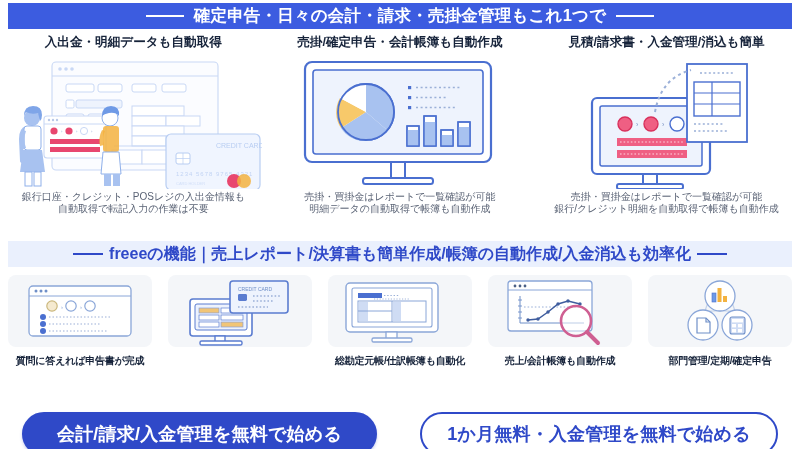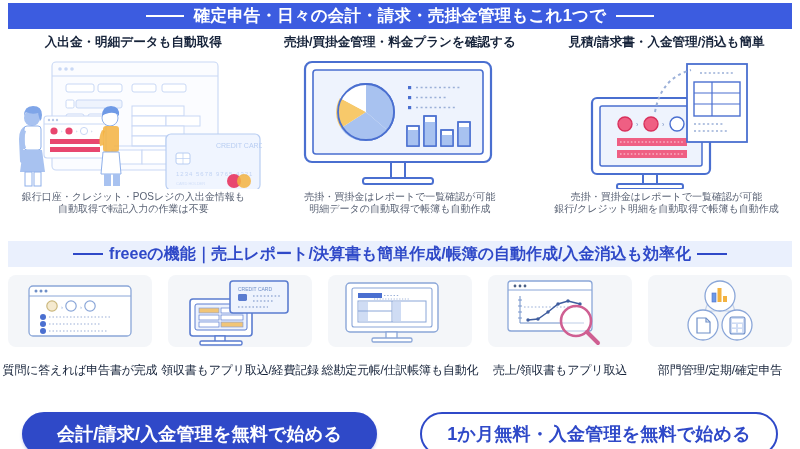--- a/index.html
+++ b/index.html
@@ -49,21 +49,21 @@
   .midbar-rule { width: 30px; height: 2.5px; background:#2f49c8; display:block; }
 
   
   .features { position:absolute; left:0; top: 275px; width:800px; height: 110px; display:flex; }
   .feat { width: 160px; display:flex; flex-direction:column; align-items:center; }
   .feat-card {
     width: 144px; height: 72px; background:#f4f6f9; border-radius: 8px;
     position: relative; overflow:hidden;
   }
   .feat-cap {
-    font-size: 12px; font-weight: normal; color:#16233a; margin-top: 15px;
+    font-size: 10px; font-weight: bold; color:#16233a; margin-top: 7px;
     white-space: nowrap; letter-spacing: -0.2px;
   }
 
   
   .ctas { position:absolute; left:0; top:408px; width:800px; height:52px; }
   .cta {
     position:absolute; height: 44px; border-radius: 24px;
     display:flex; align-items:center; justify-content:center;
     font-size: 18px; font-weight: bold; letter-spacing:.2px; white-space:nowrap;
     cursor: pointer;
@@ -160,21 +160,21 @@
           <text x="172" y="131" font-size="4" fill="#d3e0f8">CARD HOLDER</text>
           <circle cx="230" cy="127" r="7" fill="#e8476f"></circle>
           <circle cx="240" cy="127" r="7" fill="#f3b23f" opacity=".85"></circle>
         </svg>
       </div>
       <div class="col-cap">銀行口座・クレジット・POSレジの入出金情報も
 自動取得で転記入力の作業は不要</div>
     </div>
 
     <div class="col">
-      <div class="col-title">売掛/買掛金管理・料金プランを確認する</div>
+      <div class="col-title">売掛/確定申告・会計帳簿も自動作成</div>
       <div class="col-art">
         <svg class="svgfill" viewBox="0 0 258 135" xmlns="http://www.w3.org/2000/svg">
           <rect x="34" y="8" width="186" height="100" rx="7" fill="#ffffff" stroke="#4a6fd0" stroke-width="2.2"></rect>
           <rect x="42" y="16" width="170" height="84" rx="3" fill="#eef3fd" stroke="#4a6fd0" stroke-width="1.6"></rect>
 
           <circle cx="95" cy="58" r="28" fill="#ffffff" stroke="#4a6fd0" stroke-width="1.8"></circle>
           <path d="M95 58 L95 30 A28 28 0 0 1 116 76 Z" fill="#a8c2f0"></path>
           <path d="M95 58 L116 76 A28 28 0 0 1 70 74 Z" fill="#a8c2f0"></path>
           <path d="M95 58 L70 74 A28 28 0 0 1 69 44 Z" fill="#f7c96a"></path>
           <path d="M95 58 L69 44 A28 28 0 0 1 95 30 Z" fill="#ffffff"></path>
@@ -312,21 +312,20 @@
           <rect x="62" y="6" width="58" height="32" rx="3" fill="#eef3fd" stroke="#5a7cd0" stroke-width="1.6"></rect>
           <text x="70" y="16" font-size="5" fill="#6f8fc8">CREDIT CARD</text>
           <rect x="70" y="19" width="9" height="7" rx="1.4" fill="#5a7cd0"></rect>
           <g stroke="#9bb0d8" stroke-width="1.3" stroke-dasharray="1.6 2">
             <line x1="85" y1="21" x2="113" y2="21"></line>
             <line x1="85" y1="26" x2="106" y2="26"></line>
             <line x1="70" y1="32" x2="100" y2="32"></line>
           </g>
         </svg>
       </div>
-      <div class="feat-cap">領収書もアプリ取込/経費記録</div>
     </div>
 
     <div class="feat">
       <div class="feat-card">
         <svg class="svgfill" viewBox="0 0 144 72" xmlns="http://www.w3.org/2000/svg">
           <rect x="18" y="8" width="92" height="49" rx="4" fill="#ffffff" stroke="#8aa6d8" stroke-width="1.4"></rect>
           <rect x="24" y="13" width="80" height="39" rx="2" fill="#ffffff" stroke="#8aa6d8" stroke-width="1.1"></rect>
           <rect x="30" y="18" width="24" height="5" fill="#4a6fd0"></rect>
           <g stroke="#9bb0d8" stroke-width="1" stroke-dasharray="1.4 1.8">
               <line x1="56" y1="20.5" x2="72" y2="20.5"></line>
@@ -367,21 +366,21 @@
           <circle cx="40" cy="45" r="1.7" fill="#3f5d9e"></circle>
             <circle cx="50" cy="44" r="1.7" fill="#3f5d9e"></circle>
           <circle cx="60" cy="37" r="1.7" fill="#3f5d9e"></circle>
             <circle cx="70" cy="29" r="1.7" fill="#3f5d9e"></circle>
           <circle cx="80" cy="26" r="1.7" fill="#3f5d9e"></circle>
             <circle cx="92" cy="29" r="1.7" fill="#3f5d9e"></circle>
           <circle cx="88" cy="46" r="15" fill="#ffffff" fill-opacity=".55" stroke="#cf5f92" stroke-width="2.6"></circle>
           <line x1="99" y1="57" x2="110" y2="68" stroke="#cf5f92" stroke-width="4" stroke-linecap="round"></line>
         </svg>
       </div>
-      <div class="feat-cap">売上/領収書もアプリ取込</div>
+      <div class="feat-cap">売上/会計帳簿も自動作成</div>
     </div>
 
     <div class="feat">
       <div class="feat-card">
         <svg class="svgfill" viewBox="0 0 144 72" xmlns="http://www.w3.org/2000/svg">
           <line x1="54" y1="36" x2="90" y2="36" stroke="#c5d3ea" stroke-width="1.2"></line>
           <line x1="62" y1="22" x2="54" y2="44" stroke="#c5d3ea" stroke-width="1.2"></line>
           <line x1="82" y1="22" x2="90" y2="44" stroke="#c5d3ea" stroke-width="1.2"></line>
           <circle cx="72" cy="21" r="15" fill="#ffffff" stroke="#8aa6d8" stroke-width="1.3"></circle>
           <rect x="64" y="18" width="4" height="9" fill="#6f9ae6"></rect>

